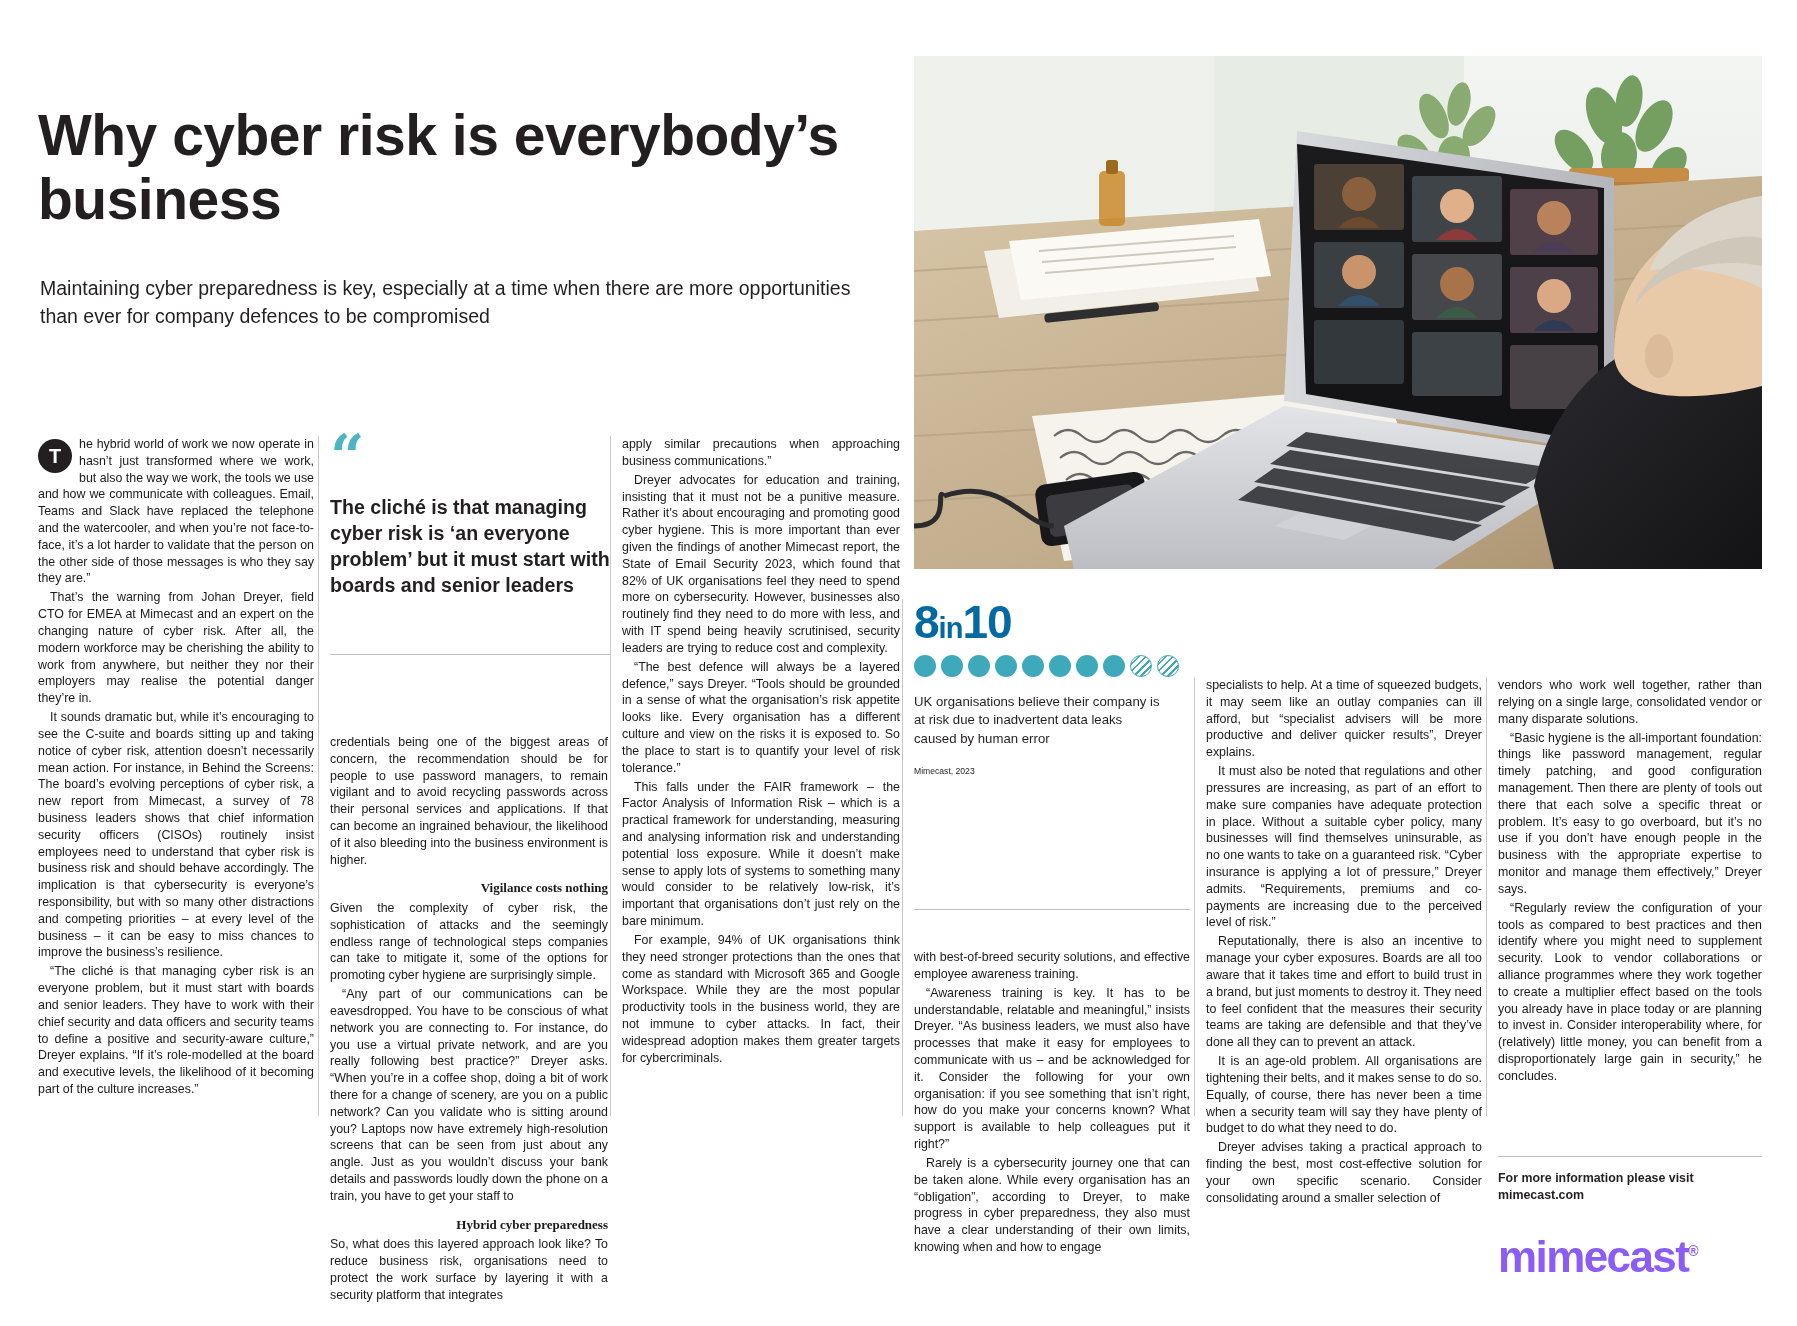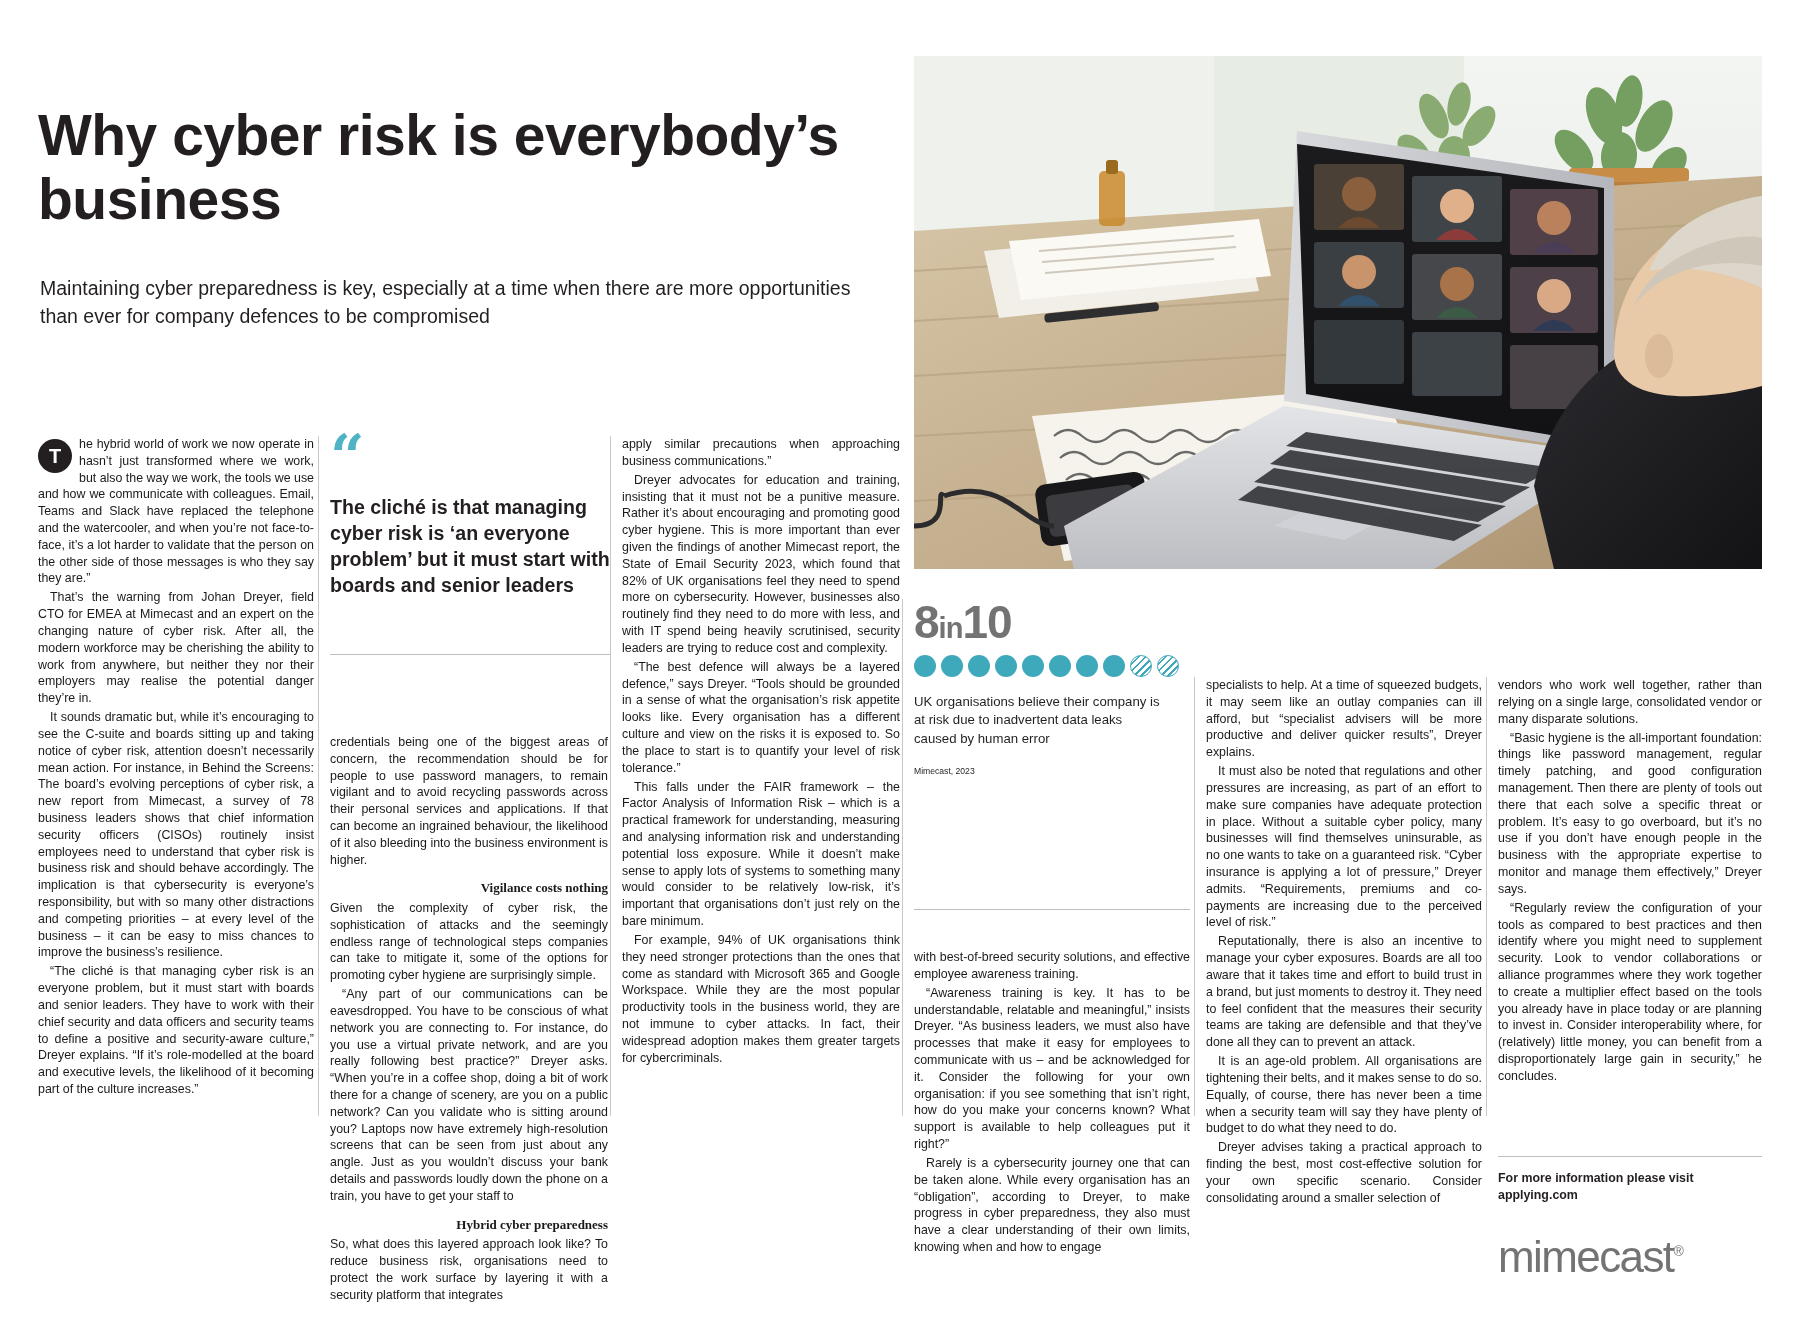--- a/index.html
+++ b/index.html
@@ -139,21 +139,21 @@
   
   .statblock {
     position: absolute;
     left: 914px;
     top: 595px;
     width: 278px;
   }
   .stat-num {
     font-size: 46px;
     font-weight: bold;
-    color: #737373;
+    color: #0369a1;
     line-height: 1;
     letter-spacing: -1px;
   }
   .stat-num .small { font-size: 29px; font-weight: bold; }
   .dots { margin-top: 10px; display: flex; gap: 5px; }
   .dot {
     width: 22px; height: 22px;
     border-radius: 50%;
     background: #3fa9bc;
   }
@@ -202,23 +202,23 @@
     width: 264px;
     height: 1px;
     background: #bfbfbf;
   }
   .logo {
     position: absolute;
     left: 1498px;
     top: 1228px;
     width: 264px;
     font-size: 44px;
-    font-weight: normal;
+    font-weight: bold;
     letter-spacing: -1.6px;
-    color: #737373;
+    color: #8b5cf6;
   }
   .logo sup { font-size: 14px; vertical-align: super; letter-spacing: 0; }
 </style>
 </head>
 <body>
 
 <div class="page">
 
   <div class="headline">Why cyber risk is everybody’s business</div>
   <div class="standfirst">Maintaining cyber preparedness is key, especially at a time when there are more opportunities than ever for company defences to be compromised</div>
@@ -443,19 +443,19 @@
 
   <div class="col" id="col6">
     <p>vendors who work well together, rather than relying on a single large, consolidated vendor or many disparate solutions.</p>
     <p>“Basic hygiene is the all-important foundation: things like password management, regular timely patching, and good configuration management. Then there are plenty of tools out there that each solve a specific threat or problem. It’s easy to go overboard, but it’s no use if you don’t have enough people in the business with the appropriate expertise to monitor and manage them effectively,” Dreyer says.</p>
     <p>“Regularly review the configuration of your tools as compared to best practices and then identify where you might need to supplement security. Look to vendor collaborations or alliance programmes where they work together to create a multiplier effect based on the tools you already have in place today or are planning to invest in. Consider interoperability where, for (relatively) little money, you can benefit from a disproportionately large gain in security,” he concludes.</p>
   </div>
 
   <div class="logo-rule"></div>
   <div class="morelink">
     <div>For more information please visit</div>
-    <div>applying.com</div>
+    <div>mimecast.com</div>
   </div>
   <div class="logo">
     <span>mimecast</span><sup>®</sup>
   </div>
 
 </div>
 
 </body></html>

